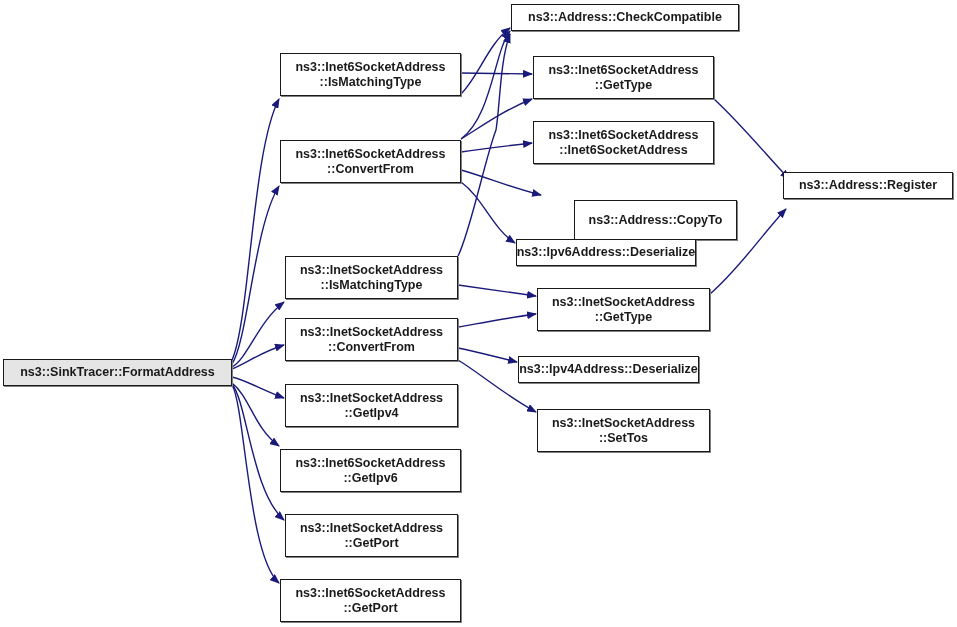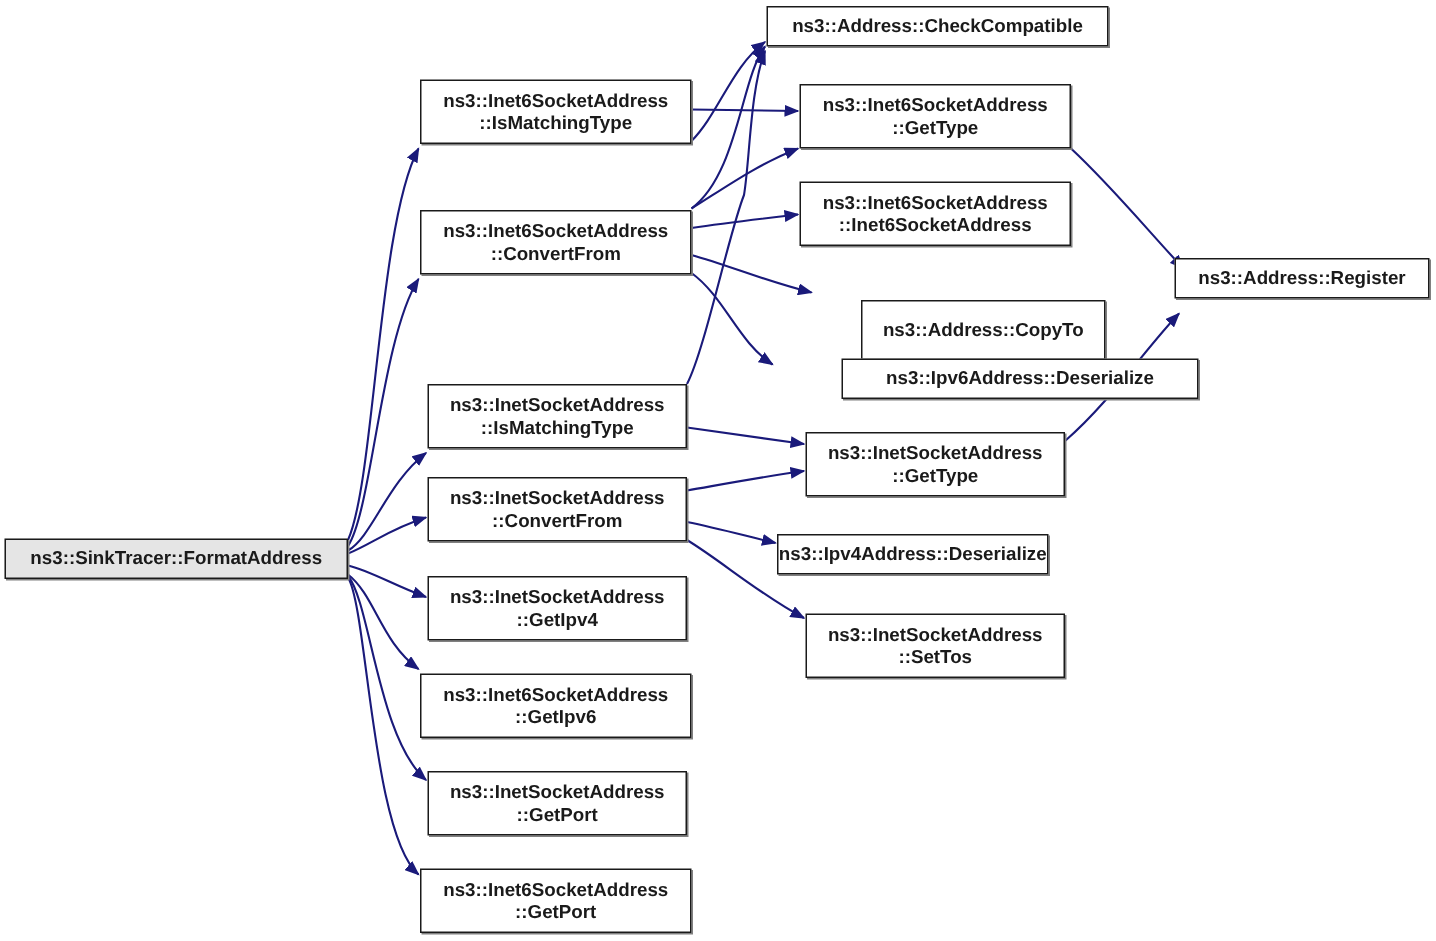--- a/index.html
+++ b/index.html
@@ -101,21 +101,21 @@
         <span class="label">ns3::Inet6SocketAddress
 ::GetType</span>
       </div>
       <div class="node" style="left: 533px; top: 121px; width: 181px; height: 43px;">
         <span class="label">ns3::Inet6SocketAddress
 ::Inet6SocketAddress</span>
       </div>
       <div class="node" style="left: 574px; top: 188px; width: 163px; height: 40px; margin-top: 12px;">
         <span class="label">ns3::Address::CopyTo</span>
       </div>
-      <div class="node" style="left: 516px; top: 239px; width: 238px; height: 27px; margin-left: 45px;">
+      <div class="node" style="left: 516px; top: 239px; width: 180px; height: 27px;">
         <span class="label">ns3::Ipv6Address::Deserialize</span>
       </div>
       <div class="node" style="left: 783px; top: 172px; width: 170px; height: 27px;">
         <span class="label">ns3::Address::Register</span>
       </div>
       <div class="node" style="left: 285px; top: 256px; width: 173px; height: 43px;">
         <span class="label">ns3::InetSocketAddress
 ::IsMatchingType</span>
       </div>
       <div class="node" style="left: 285px; top: 318px; width: 173px; height: 43px;">

